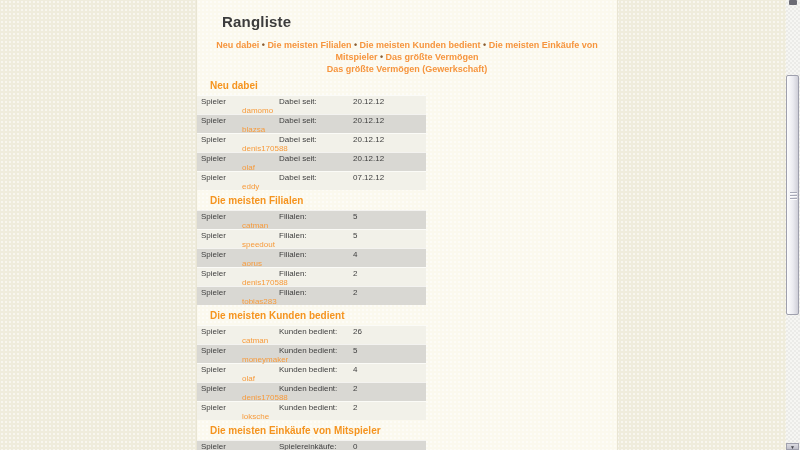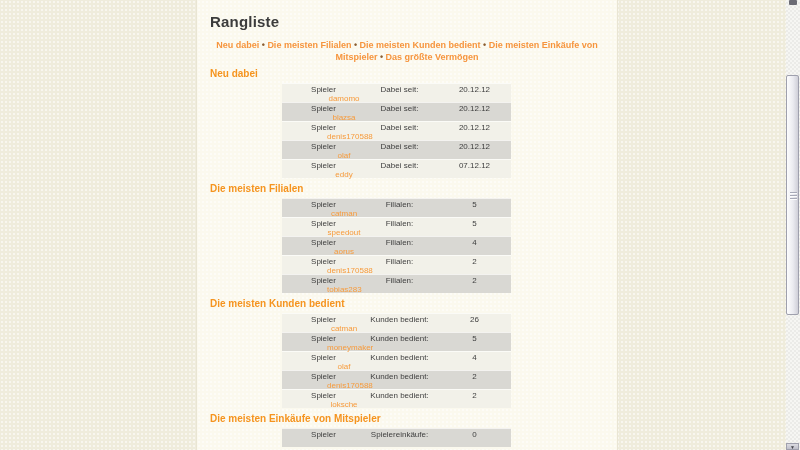--- a/index.html
+++ b/index.html
@@ -13,27 +13,27 @@
   }
   .content {
     position:absolute; left:196px; top:0; width:422px; height:450px;
     background-color:#fbf9ee;
     background-image:radial-gradient(rgba(255,255,255,0.5) 1px, transparent 1.3px);
     background-size:4px 4px;
     border-left:1px solid #e9e5d4; border-right:1px solid #e9e5d4;
   }
   .page-title {
     font-size:15px; font-weight:bold; color:#3c3c3c;
-    margin:13px 0 0 13px; letter-spacing:0.2px;
+    margin:13px 0 0 25px; letter-spacing:0.2px;
   }
   .nav { margin-top:9px; text-align:center; font-size:9px; font-weight:bold; line-height:12px; padding:0 1px; }
   .nav-link { color:#f6953e; cursor:pointer; }
   .nav-sep { color:#8a5c2e; }
   .section-title { font-size:10px; line-height:11px; font-weight:bold; color:#f5941f; margin:5px 0 4px 13px; }
-  .rank-table { margin-left:85px; width:229px;text-align:center; }
+  .rank-table { width:229px; }
   .rank-row {
     display:flex; height:19px; font-size:8px; line-height:9px; color:#3e3e3e;
     box-shadow: inset 0 1px 0 rgba(255,255,252,0.7);
   }
   .rank-row.light { background:#f2f1e9; }
   .rank-row.gray  { background:#d9d8d3; }
   .cell-player { width:79px; padding:2px 0 0 4px; }
   .spieler-label { color:#3e3e3e; }
   .player-link { color:#f79b3c; display:block; text-decoration:none; cursor:pointer;padding-left:41px; }
   .cell-label { width:74px; padding:2px 0 16px 3px; }
@@ -68,20 +68,21 @@
     text-align:center; font-size:5px; line-height:6px; color:#44444c;
   }
 </style>
 </head>
 <body>
 
 <div class="content">
   <div class="page-title">Rangliste</div>
   <div class="nav" id="nav">
       <div class="nav-line"><span class="nav-link">Neu dabei</span><span class="nav-sep"> • </span><span class="nav-link">Die meisten Filialen</span><span class="nav-sep"> • </span><span class="nav-link">Die meisten Kunden bedient</span><span class="nav-sep"> • </span><span class="nav-link">Die meisten Einkäufe von Mitspieler</span><span class="nav-sep"> • </span><span class="nav-link">Das größte Vermögen</span></div>
+      <div class="nav-line"><span class="nav-link">Das größte Vermögen (Gewerkschaft)</span></div>
     </div>
   <div id="sections">
       <div class="section">
         <div class="section-title">Neu dabei</div>
         <div class="rank-table">
           <div class="rank-row light">
             <div class="cell-player">
               <div class="spieler-label">Spieler</div>
               <span class="player-link">damomo</span>
             </div>

